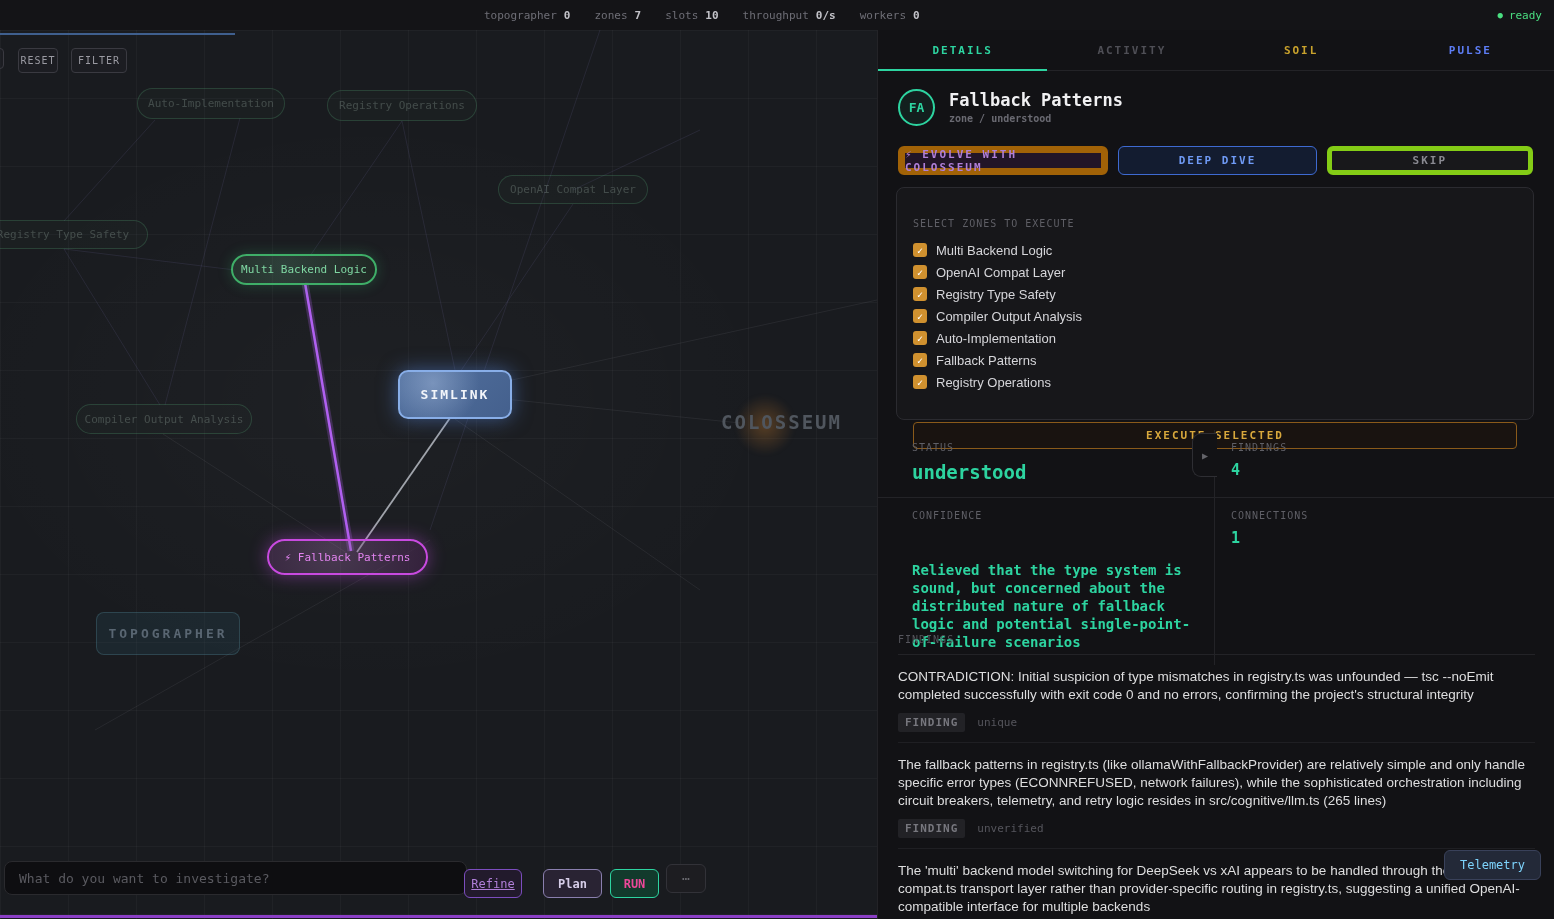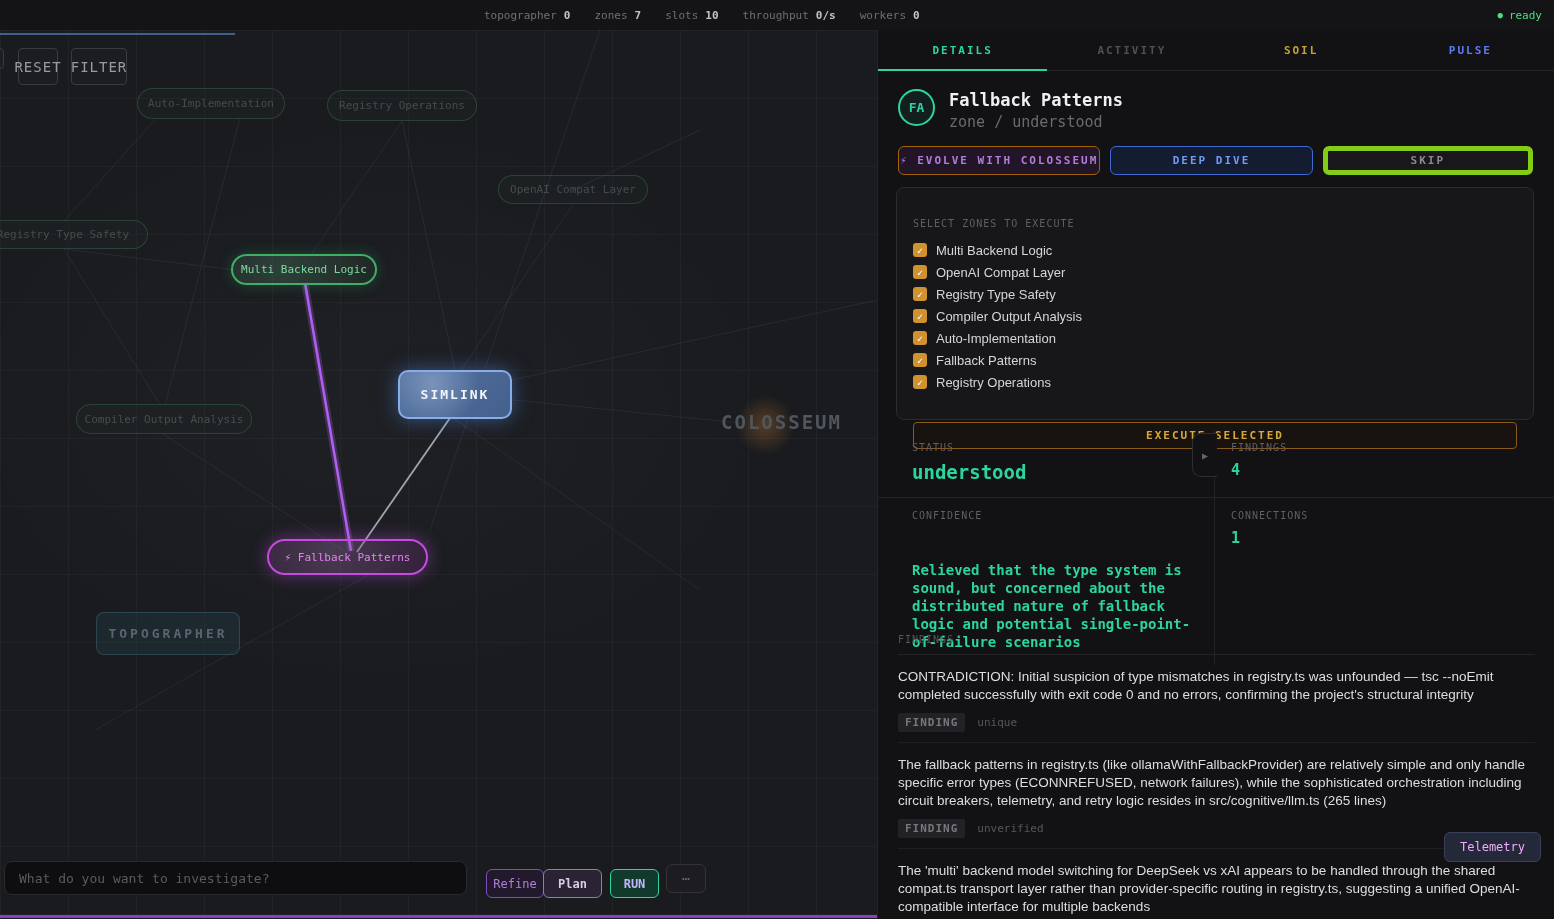--- a/index.html
+++ b/index.html
@@ -17,64 +17,64 @@
   .tb-dot { font-size:9px; color:#4ade80; }
 
   
   #graph { position:absolute; left:0; top:30px; width:877px; height:889px; background:#191b1f; overflow:hidden;
     background-image:
       radial-gradient(ellipse 600px 420px at 42% 42%, rgba(255,255,255,0.025), transparent 70%),
       linear-gradient(to right, rgba(255,255,255,0.030) 1px, transparent 1px),
       linear-gradient(to bottom, rgba(255,255,255,0.030) 1px, transparent 1px);
     background-size:auto, 68px 68px, 68px 68px; }
   .blue-strip { position:absolute; left:0; top:3px; width:235px; height:2px; background:#3f5f8e; }
-  .gbtn { position:absolute; top:18px; height:37px; border:1px solid #3a3a41; border-radius:4px; background:rgba(30,32,36,0.6);
-    color:#9a9aa2; font-size:14px; letter-spacing:1px; display:flex; align-items:center; justify-content:center; }
+  .gbtn { position:absolute; top:18px; height:25px; border:1px solid #3a3a41; border-radius:4px; background:rgba(30,32,36,0.6);
+    color:#9a9aa2; font-size:10px; letter-spacing:1px; display:flex; align-items:center; justify-content:center; }
   .gbtn-sliver { position:absolute; left:-10px; top:18px; width:14px; height:21px; border:1px solid #3a3a41; border-radius:4px; background:rgba(30,32,36,0.6); }
 
   svg.edges { position:absolute; left:0; top:0; width:877px; height:889px; }
 
   .node { position:absolute; display:flex; align-items:center; justify-content:center; font-size:11px; border-radius:16px; white-space:nowrap; }
   .node.faint { border:1px solid rgba(94,190,130,0.22); background:rgba(45,65,55,0.10); color:rgba(160,180,170,0.30); }
   .node.multi { border:2px solid #3fae68; background:radial-gradient(circle at 35% 30%, rgba(130,220,170,0.18), rgba(32,42,36,0.85)); color:#7fd6a2; box-shadow:0 0 14px rgba(60,200,120,0.25); }
   .node.fallback { border:2px solid #c84ae0; border-radius:18px; background:radial-gradient(circle at 40% 30%, rgba(230,160,245,0.22), rgba(58,34,66,0.8)); color:#e284f0; box-shadow:0 0 18px rgba(200,80,230,0.45); }
   .node.simlink { border:2px solid #88aee8; border-radius:10px; background:radial-gradient(circle at 30% 25%, rgba(200,220,250,0.35), transparent 55%), linear-gradient(135deg,#53719f,#44608d); color:#f2f5fa; font-weight:bold; font-size:13px; letter-spacing:2px; box-shadow:0 0 20px rgba(90,140,230,0.5); }
   .node.topo { border:1px solid rgba(110,180,200,0.22); border-radius:8px; background:rgba(40,75,90,0.25); color:#596672; font-weight:bold; font-size:13px; letter-spacing:3px; }
   .integrity-glow { position:absolute; left:736px; top:363px; width:58px; height:64px; border-radius:50%; background:radial-gradient(circle, rgba(190,120,45,0.38), rgba(190,120,45,0) 70%); filter:blur(2px); }
   .integrity-text { position:absolute; left:721px; top:381px; font-size:19px; font-weight:bold; letter-spacing:2px; color:#50565e; }
 
   
   .prompt-input { position:absolute; left:4px; top:831px; width:463px; height:34px; background:#0e0e11; border:1px solid #2a2a2e; border-radius:8px;
     color:#8a8a90; font-family:"DejaVu Sans Mono", monospace; font-size:13px; padding:0 14px; outline:none; }
   .prompt-input::placeholder { color:#5a5a60; }
   .pbtn { position:absolute; top:839px; height:29px; border-radius:6px; font-size:12px; font-family:"DejaVu Sans Mono", monospace; display:flex; align-items:center; justify-content:center; }
-  .pbtn.refine { left:486px; width:58px; border:1px solid #7c4dbe; background:#221a2c; color:#b07fd8; }
+  .pbtn.refine { left:464px; width:58px; border:1px solid #7c4dbe; background:#221a2c; color:#b07fd8;text-decoration:underline; }
   .pbtn.plan { left:543px; width:59px; border:1px solid #8a7fae; background:#292333; color:#d6cde8; font-weight:bold; }
-  .pbtn.run { left:610px; width:49px; border:1px solid #2dd4a0; background:#123a2c; color:#c4b5fd; font-weight:bold; }
+  .pbtn.run { left:610px; width:49px; border:1px solid #2dd4a0; background:#123a2c; color:#ec4899; font-weight:bold; }
   .pbtn.more { left:666px; top:834px; width:40px; height:29px; border:1px solid #323238; background:#1d1d21; color:#6a6a70; font-size:13px; }
   .bottom-line { position:absolute; left:0; top:885px; width:877px; height:3px; background:#8b3fc6; }
 
   
   #panel { position:absolute; left:877px; top:30px; width:677px; height:889px; background:#121215; border-left:1px solid #232327; }
   .tabs { position:absolute; left:0; top:0; width:677px; height:41px; display:flex; border-bottom:1px solid #232327; }
   .tab { flex:1; display:flex; align-items:center; justify-content:center; font-size:11px; font-weight:bold; letter-spacing:2px; position:relative; }
   .tab.t-details { color:#2dd4a0; }
   .tab.t-details::after { content:""; position:absolute; left:0; right:0; bottom:-1px; height:2px; background:#2dd4a0; }
   .tab.t-activity { color:#4f4f56; }
   .tab.t-soil { color:#c9a22c; }
   .tab.t-pulse { color:#5d7df5; }
 
   .avatar { position:absolute; left:20px; top:59px; width:37px; height:37px; border-radius:50%; border:2px solid #2dd4a0; background:rgba(45,212,160,0.07);
     display:flex; align-items:center; justify-content:center; color:#2dd4a0; font-size:13px; font-weight:bold; }
   .p-title { position:absolute; left:71px; top:60px; font-size:17px; font-weight:bold; color:#f0f0f2; }
-  .p-sub { position:absolute; left:71px; top:83px; font-size:15px; color:#6a6a72; }
+  .p-sub { position:absolute; left:71px; top:83px; font-size:10px; color:#6a6a72;font-weight:bold; }
 
   .actions { position:absolute; left:20px; top:116px; width:635px; display:flex; gap:10px; }
   .abtn { flex:1; height:29px; border-radius:6px; font-size:11px; font-weight:bold; letter-spacing:2px; display:flex; align-items:center; justify-content:center; }
-  .abtn.evolve { border:1px solid #a16207; background:#221527; color:#b07fd8; }
+  .abtn.evolve { border:7px solid #a16207; background:#221527; color:#b07fd8; }
   .abtn.deep { border:1px solid #3e6ad1; background:#131c30; color:#6f9af5; }
   .abtn.skip { border:5px solid #84cc16; background:#18181b; color:#8a8a92; }
 
   .zones { position:absolute; left:18px; top:157px; width:638px; height:233px; background:#17171a; border:1px solid #2b2b30; border-radius:8px; padding:28px 16px; }
   .zones-head { font-size:10px; letter-spacing:1px; color:#5f5f66; margin:2px 0 10px 0; }
   .zrow { display:flex; align-items:center; gap:9px; height:22px; }
   .cbx { width:14px; height:14px; border-radius:3px; background:#d0912f; color:#ffffff; font-size:10px; display:flex; align-items:center; justify-content:center; }
   .zlabel { font-family:"Liberation Sans", sans-serif; font-size:13px; color:#d6d6da; }
   .exec { margin-top:29px; width:100%; height:27px; border:1px solid #8a5a1a; border-radius:4px; background:#191310;
     color:#d8a83c; font-weight:bold; font-size:11px; letter-spacing:2px; display:flex; align-items:center; justify-content:center; }
@@ -92,22 +92,22 @@
 
   .findings { position:absolute; left:20px; top:604px; width:637px; }
   .f-head { font-size:10px; letter-spacing:1px; color:#55555c; padding-bottom:9px; border-bottom:1px solid #232327; }
   .f-item { padding:13px 0 10px 0; }
   .f-item + .f-item { border-top:1px solid #1f1f23; }
   .f-text { font-family:"Liberation Sans", sans-serif; font-size:13.5px; line-height:18px; color:#dededf; }
   .f-badges { margin-top:9px; display:flex; align-items:center; gap:12px; }
   .f-chip { background:#222226; color:#77777e; font-size:11px; font-weight:bold; letter-spacing:1px; padding:3px 7px; border-radius:2px; }
   .f-tag { font-size:11px; color:#55555c; }
 
-  .telemetry { position:absolute; left:566px; top:802px; width:97px; height:30px; background:#232938; border:1px solid #39415a; border-radius:6px;
-    color:#f0abfc; font-size:12px; display:flex; align-items:center; justify-content:center; z-index:5; }
+  .telemetry { position:absolute; left:566px; top:820px; width:97px; height:30px; background:#232938; border:1px solid #39415a; border-radius:6px;
+    color:#7dd3fc; font-size:12px; display:flex; align-items:center; justify-content:center; z-index:5; }
 </style>
 </head>
 <body>
 
 <div id="app">
 
   <div id="topbar">
     <div class="tb-stats">
       <div class="tb-stat">
           <span class="tb-label">topographer</span>

